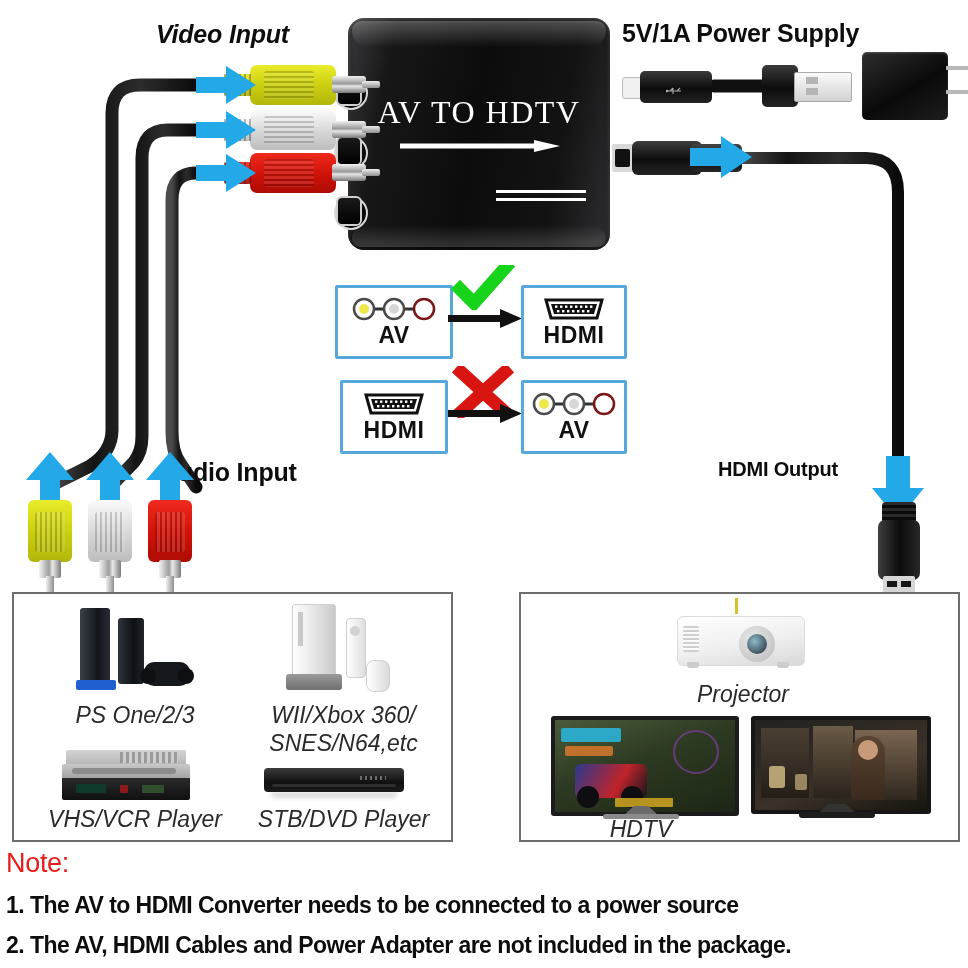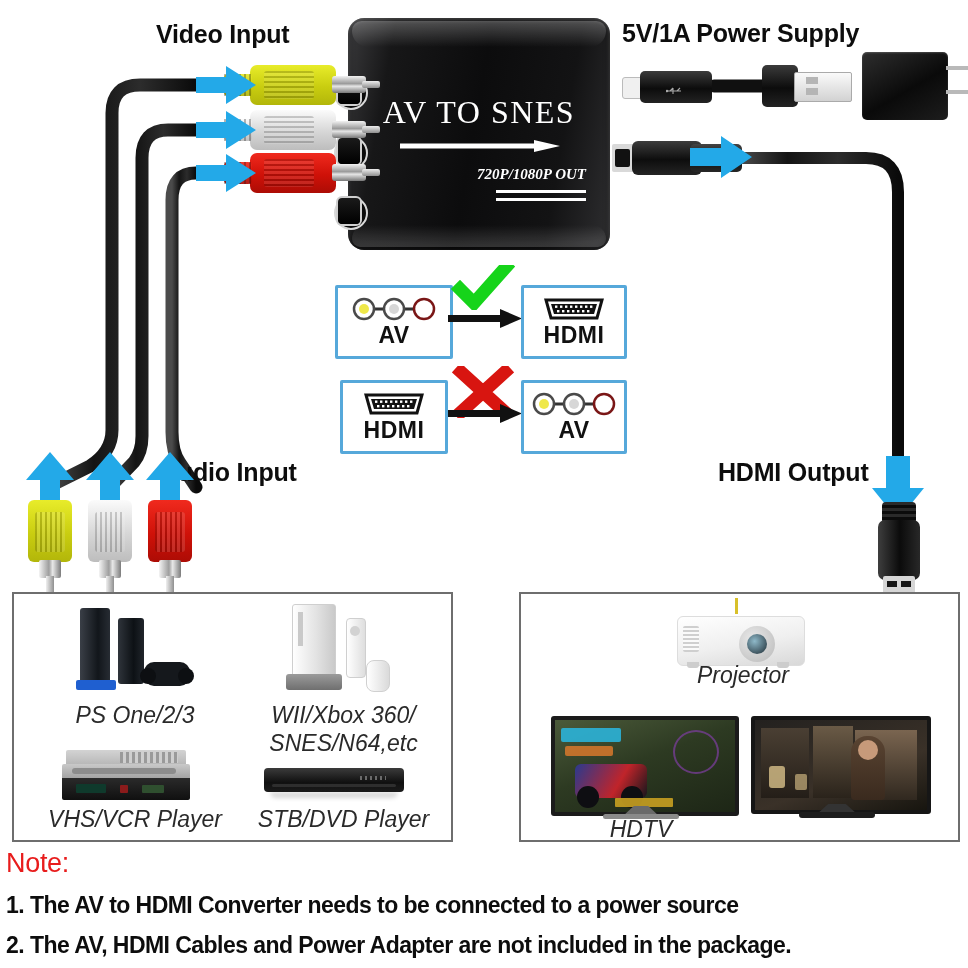--- a/index.html
+++ b/index.html
@@ -3,24 +3,24 @@
 <meta charset="utf-8">
 <style>
   html,body{margin:0;padding:0;background:#fff;}
   body{width:968px;height:968px;position:relative;overflow:hidden;
        font-family:"Liberation Sans",sans-serif;color:#111;}
   .stage{position:absolute;inset:0;}
   .abs{position:absolute;}
 
   
   .lbl{font-weight:bold;color:#0d0d0d;white-space:nowrap;letter-spacing:-0.2px;}
-  .lbl-video{left:156px;top:20px;font-size:25px;}
+  .lbl-video{left:156px;top:20px;font-size:25px;font-style:italic;}
   .lbl-power{left:622px;top:19px;font-size:25px;}
   .lbl-audio{left:160px;top:458px;font-size:25px;}
-  .lbl-hdmiout{left:718px;top:458px;font-size:25px;}
+  .lbl-hdmiout{left:718px;top:458px;font-size:20px;}
 
   
   .conv{left:348px;top:18px;width:262px;height:232px;border-radius:16px;
         background:linear-gradient(100deg,#3a3a3c 0%,#171718 16%,#0c0c0d 48%,#131314 78%,#2e2e30 100%);
         box-shadow:inset 0 2px 4px rgba(255,255,255,.22),inset 0 -3px 6px rgba(0,0,0,.6);}
   .conv-top{position:absolute;left:4px;right:4px;top:3px;height:26px;border-radius:13px 13px 22px 22px;
         background:linear-gradient(180deg,rgba(255,255,255,.26),rgba(255,255,255,0));}
   .conv-bot{position:absolute;left:4px;right:4px;bottom:3px;height:22px;border-radius:22px 22px 13px 13px;
         background:linear-gradient(0deg,rgba(255,255,255,.17),rgba(255,255,255,0));}
   .conv-title{position:absolute;left:0;right:0;top:76px;text-align:center;color:#fff;
@@ -114,26 +114,25 @@
   </svg>
 
   <div class="abs lbl lbl-video">Video Input</div>
   <div class="abs lbl lbl-power">5V/1A Power Supply</div>
   <div class="abs lbl lbl-audio">Audio Input</div>
   <div class="abs lbl lbl-hdmiout">HDMI Output</div>
 
   <div class="abs conv">
     <div class="conv-top"></div>
     <div class="conv-bot"></div>
-    <div class="conv-title">AV  TO  SNES</div>
+    <div class="conv-title">AV  TO  HDTV</div>
     <svg class="conv-arrow" viewBox="0 0 160 12">
       <rect x="0" y="3.5" width="140" height="5" fill="#fff"></rect>
       <polygon points="134,0 160,6 134,12" fill="#fff"></polygon>
     </svg>
-    <div class="conv-sub">720P/1080P OUT</div>
     <div class="conv-bar" style="top:172px"></div>
     <div class="conv-bar" style="top:180px"></div>
 
     <div class="jackring" style="top:58px"></div>
     <div class="jack" style="top:60px"></div>
     <div class="jackring" style="top:118px"></div>
     <div class="jack" style="top:120px"></div>
     <div class="jackring" style="top:178px"></div>
     <div class="jack" style="top:180px"></div>
   </div>
@@ -412,21 +411,21 @@
                   background:linear-gradient(170deg,#ffffff,#efefef 55%,#d8d8d8);border:1px solid #ddd;"></div>
       <div style="position:absolute;left:10px;top:22px;width:16px;height:26px;
                   background:repeating-linear-gradient(180deg,#cfcfcf 0 2px,#fafafa 2px 4px);border-radius:2px;"></div>
       <div style="position:absolute;left:66px;top:22px;width:36px;height:36px;border-radius:50%;
                   background:radial-gradient(circle at 38% 36%,#e9e9e9,#b9b9b9);"></div>
       <div style="position:absolute;left:74px;top:30px;width:20px;height:20px;border-radius:50%;
                   background:radial-gradient(circle at 38% 36%,#8fb9c9,#1d2b33);"></div>
       <div style="position:absolute;left:14px;top:58px;width:12px;height:6px;background:#cdcdcd;border-radius:0 0 3px 3px;"></div>
       <div style="position:absolute;left:104px;top:58px;width:12px;height:6px;background:#cdcdcd;border-radius:0 0 3px 3px;"></div>
     </div>
-    <div class="cap" style="left:132px;top:68px;width:180px">Projector</div>
+    <div class="cap" style="left:132px;top:87px;width:180px">Projector</div>
 
     <div style="position:absolute;left:30px;top:122px;width:180px;height:104px">
       <div style="position:absolute;left:0;top:0;width:180px;height:92px;border:4px solid #1b1b1b;border-radius:3px;
                   background:linear-gradient(160deg,#4b5a3a,#2d3a22 45%,#1d2616);overflow:hidden;">
         <div style="position:absolute;left:6px;top:8px;width:60px;height:14px;background:#2bb3d8;opacity:.9;border-radius:2px;"></div>
         <div style="position:absolute;left:10px;top:26px;width:48px;height:10px;background:#d8782b;opacity:.85;border-radius:2px;"></div>
         <div style="position:absolute;left:20px;top:44px;width:72px;height:34px;border-radius:6px;
                     background:linear-gradient(120deg,#2a3a8f,#c0242a 60%,#15161c);"></div>
         <div style="position:absolute;left:22px;top:66px;width:22px;height:22px;border-radius:50%;background:#0e0e12;"></div>
         <div style="position:absolute;left:66px;top:66px;width:22px;height:22px;border-radius:50%;background:#0e0e12;"></div>

